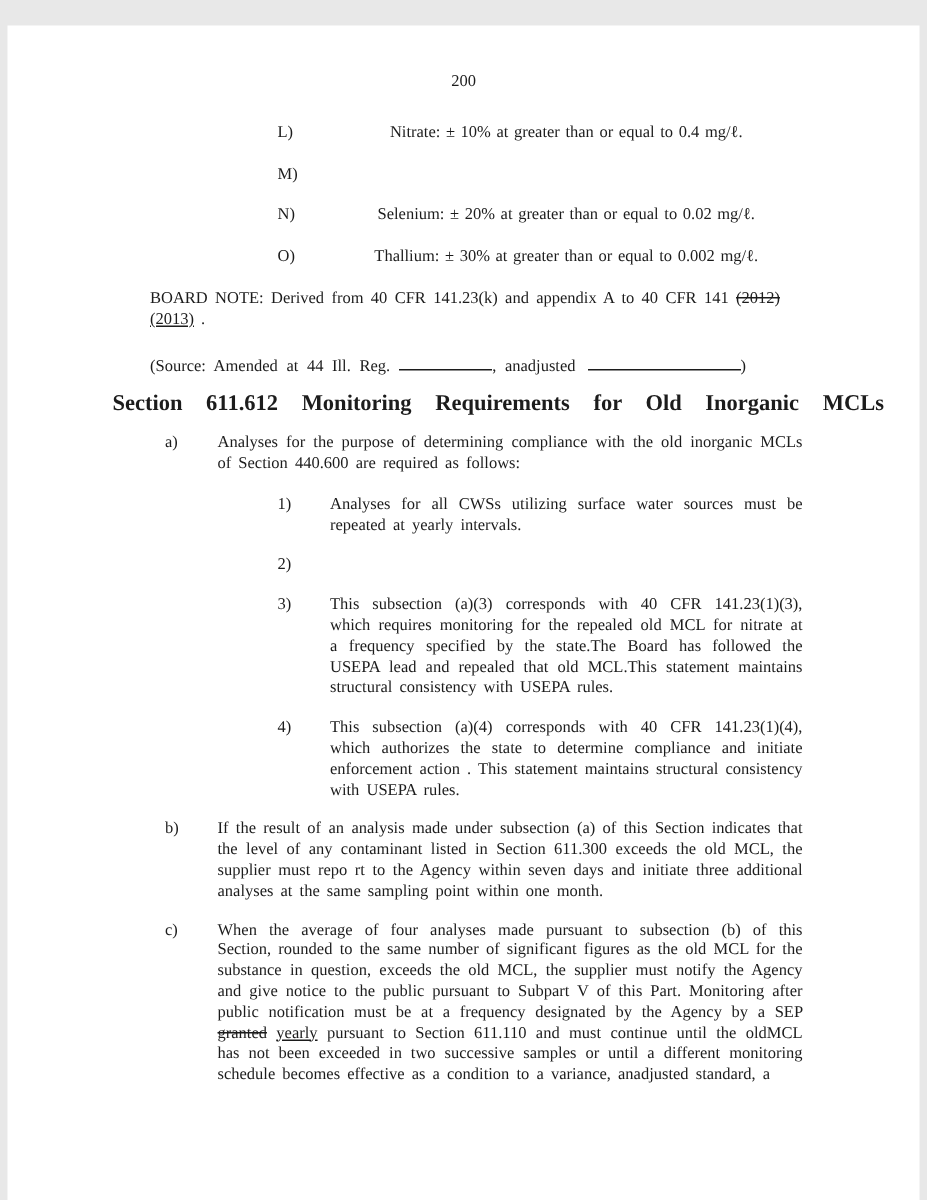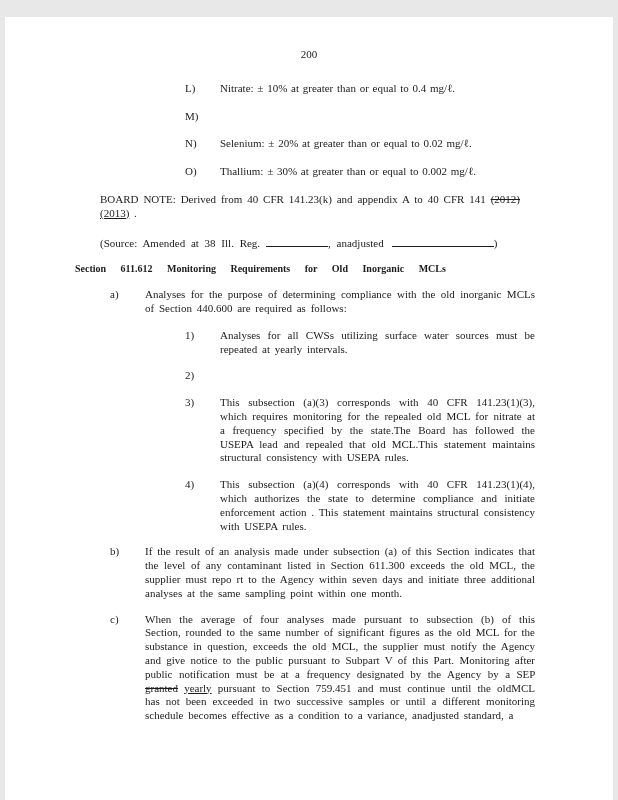--- a/index.html
+++ b/index.html
@@ -19,21 +19,21 @@
     text-align: center;
     padding-top: 31px;
   }
   .tol-list { margin-top: 20px; }
   .tol-row {
     display: flex;
     padding-left: 180px;
     margin-bottom: 14px;
   }
   .tol-row .marker { width: 35px; flex: none; }
-  .tol-row .txt { width: 315px; word-spacing: 1px; }
+  .tol-row .txt { width: 315px; word-spacing: 1px; text-align: center; }
 
   .board-note {
     margin: 11px 0 0 95px;
     width: 420px;
     text-align: justify;
     word-spacing: 2px;
   }
   .strike { text-decoration: line-through; }
   .inserted { text-decoration: underline; }
 
@@ -48,21 +48,21 @@
     border-bottom: 1px solid #1c1c1c;
     height: 10px;
     vertical-align: baseline;
   }
   .blank-reg { width: 62px; margin-left: 6px; }
   .blank-eff { width: 102px; margin-left: 8px; }
 
   .section-heading {
     margin: 12px 0 0 70px;
     font-weight: bold;
-    font-size: 10px;
+    font-size: 15px;
     word-spacing: 12px;
   }
 
   .item {
     display: flex;
     margin-top: 12px;
     padding-left: 105px;
   }
   .item > .m1 { width: 35px; flex: none; }
   .item > .body1 { width: 390px; }
@@ -105,21 +105,21 @@
   </div>
 
   <p class="board-note">
     <span>BOARD NOTE: Derived from 40 CFR 141.23(k) and appendix A to 40 CFR 141</span>
     <span class="strike">(2012)</span>
     <span class="inserted">(2013)</span>
     <span>.</span>
   </p>
 
   <div class="source-line">
-    <span>(Source: Amended at 38 Ill. Reg.</span><span class="blank blank-reg"></span><span>,</span>
+    <span>(Source: Amended at 44 Ill. Reg.</span><span class="blank blank-reg"></span><span>,</span>
     <span>anadjusted</span><span class="blank blank-eff"></span><span>)</span>
   </div>
 
   <div class="section-heading">Section 611.612 Monitoring Requirements for Old Inorganic MCLs</div>
 
   <div class="item">
     <span class="m1">a)</span>
     <div class="body1">
       <p class="para">Analyses for the purpose of determining compliance with the old inorganic MCLs of Section 440.600 are required as follows:</p>
 
@@ -148,18 +148,18 @@
     </div>
   </div>
 
   <div class="item">
     <span class="m1">c)</span>
     <div class="body1">
       <p class="para">
         <span>When the average of four analyses made pursuant to subsection (b) of this Section, rounded to the same number of significant figures as the old MCL for the substance in question, exceeds the old MCL, the supplier must notify the Agency and give notice to the public pursuant to Subpart V of this Part. Monitoring after public notification must be at a frequency designated by the Agency by a SEP</span>
         <span class="strike">granted</span>
         <span class="inserted">yearly</span>
-        <span>pursuant to Section 759.451 and must continue until the oldMCL has not been exceeded in two successive samples or until a different monitoring schedule becomes effective as a condition to a variance, anadjusted standard, a</span>
+        <span>pursuant to Section 611.110 and must continue until the oldMCL has not been exceeded in two successive samples or until a different monitoring schedule becomes effective as a condition to a variance, anadjusted standard, a</span>
       </p>
     </div>
   </div>
 
 </div>
 
 </body></html>

